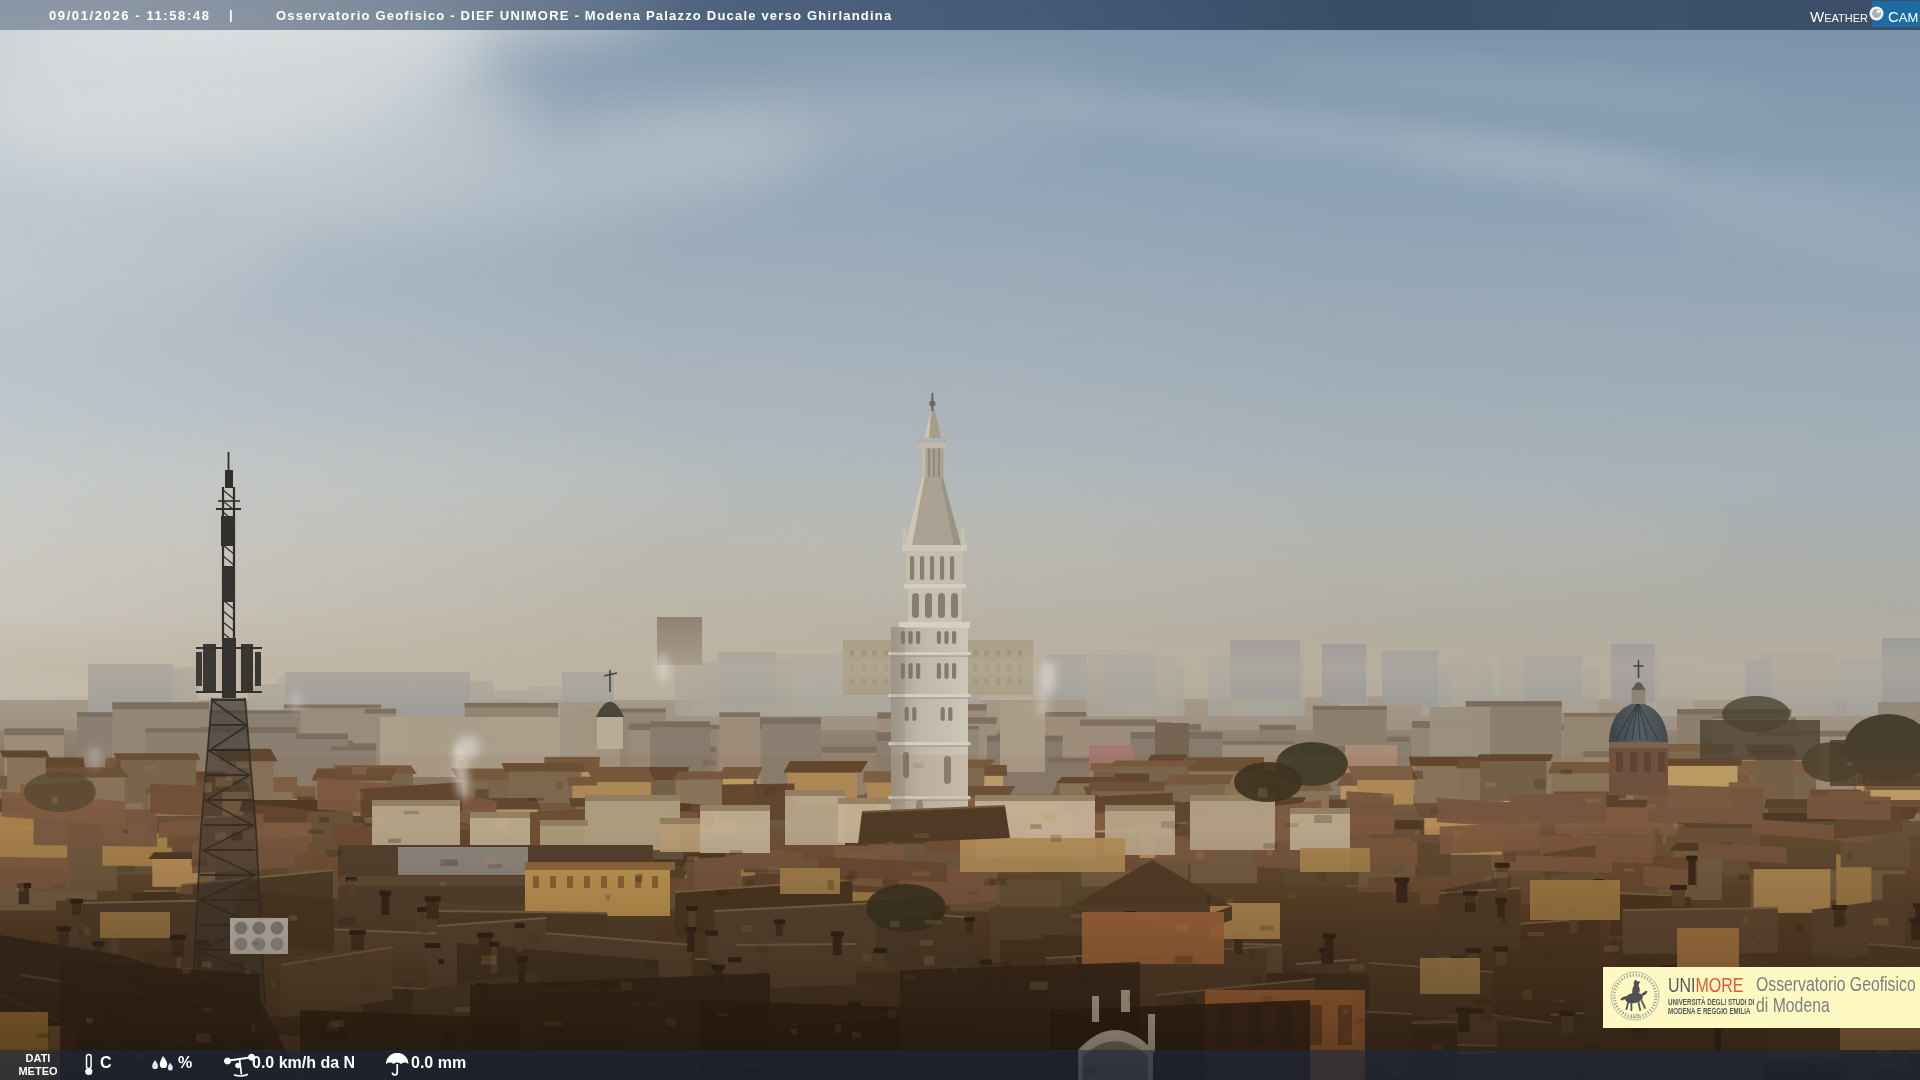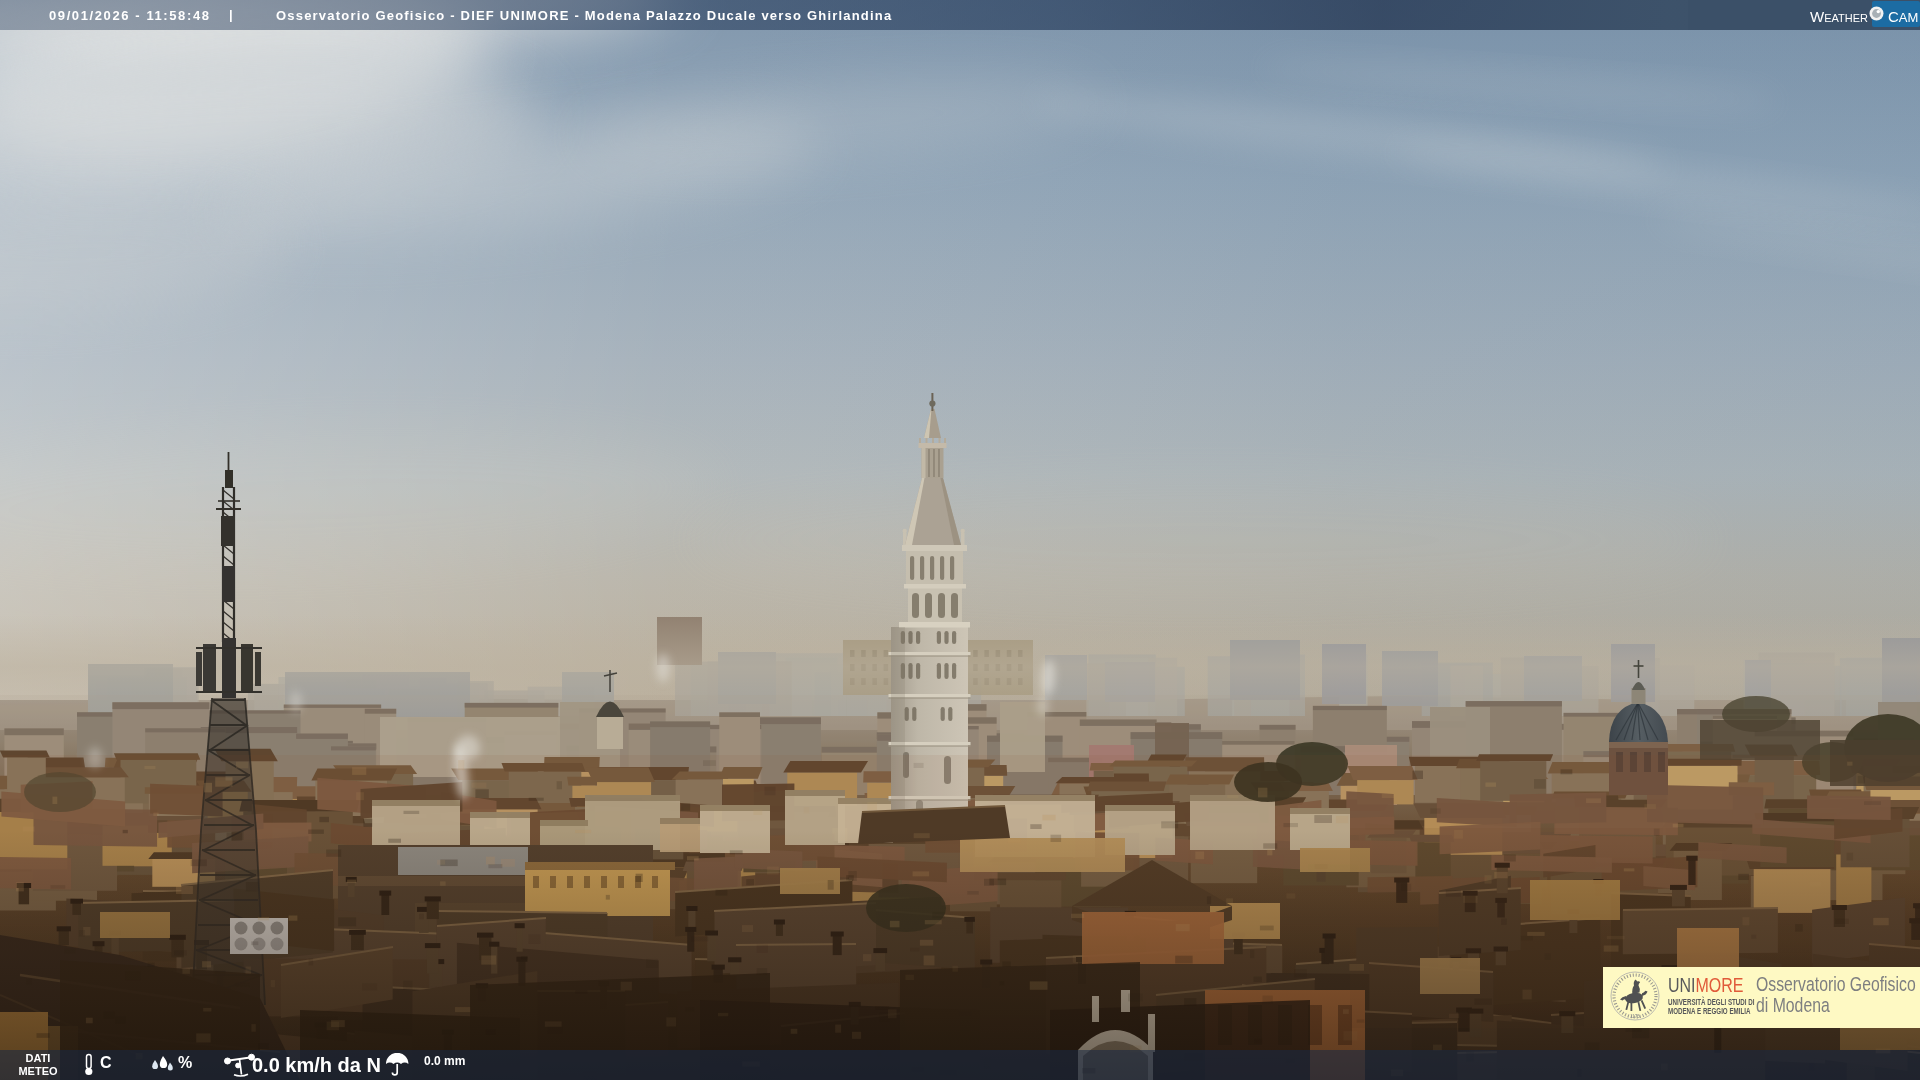--- a/index.html
+++ b/index.html
@@ -1617,22 +1617,22 @@
 <circle cx="158" cy="12.5" r="2.4"></circle>
 <path d="M 159.5 6.3 L 161.5 21.5" stroke-width="1.7"></path>
 <path d="M 154 21.8 Q 161 24.5 168 21.2" stroke-width="1.6" fill="none"></path>
 </g>
 <path d="M 306 11 A 11.2 11.2 0 0 1 328.4 11 Q 324.7 8.2 321 11 Q 317.2 8.2 313.5 11 Q 309.8 8.2 306 11 Z" fill="#fff"></path>
 <line x1="317.2" y1="4.5" x2="317.2" y2="2" stroke="#fff" stroke-width="1.6"></line>
 <path d="M 317.2 11 L 317.2 19.5 A 2.4 2.4 0 0 1 312.4 19.5" stroke="#fff" stroke-width="1.7" fill="none"></path>
 </svg>
 <div class="bt" style="left:100px;top:1054px;font-size:16px;">C</div>
 <div class="bt" style="left:178px;top:1054px;font-size:16px;">%</div>
-<div class="bt" style="left:252px;top:1054px;font-size:20px;">0.0 km/h da N</div>
-<div class="bt" style="left:424px;top:1054px;font-size:12px;">0.0 mm</div>
+<div class="bt" style="left:252px;top:1054px;font-size:16px;">0.0 km/h da N</div>
+<div class="bt" style="left:411px;top:1054px;font-size:16px;">0.0 mm</div>
 
 <div class="ov" id="whitebox">
 <svg style="position:absolute;left:6px;top:3px" width="52" height="52" viewBox="0 0 52 52">
 <circle cx="26" cy="26" r="24" fill="none" stroke="#aaaaaa" stroke-width="0.8"></circle>
 <circle cx="26" cy="26" r="21" fill="none" stroke="#8a8a8a" stroke-width="3.2" stroke-dasharray="1.1 1.9" opacity="0.85"></circle>
 <g fill="#4f5052">
 <ellipse cx="25" cy="28" rx="9" ry="5.2" transform="rotate(-10 25 28)"></ellipse>
 <path d="M 17 26 Q 13 26.5 11 29.5 L 13.5 30.5 Q 15.5 28.8 17 29.5 Z"></path>
 <path d="M 23.5 24 Q 22.5 19 25 15.5 Q 24 12 26.5 9.5 L 28.5 11.5 Q 30.5 10.5 31 12.5 Q 29.5 13.5 29.5 15.5 Q 31.5 18.5 30.5 22.5 Z"></path>
 <rect x="17.5" y="31" width="1.8" height="9" transform="rotate(14 18.4 35.5)"></rect>

